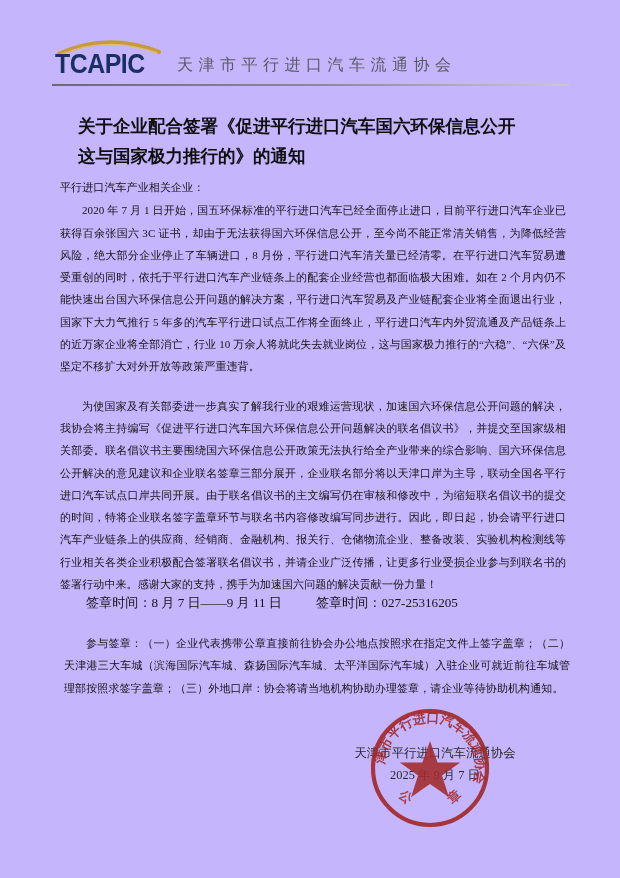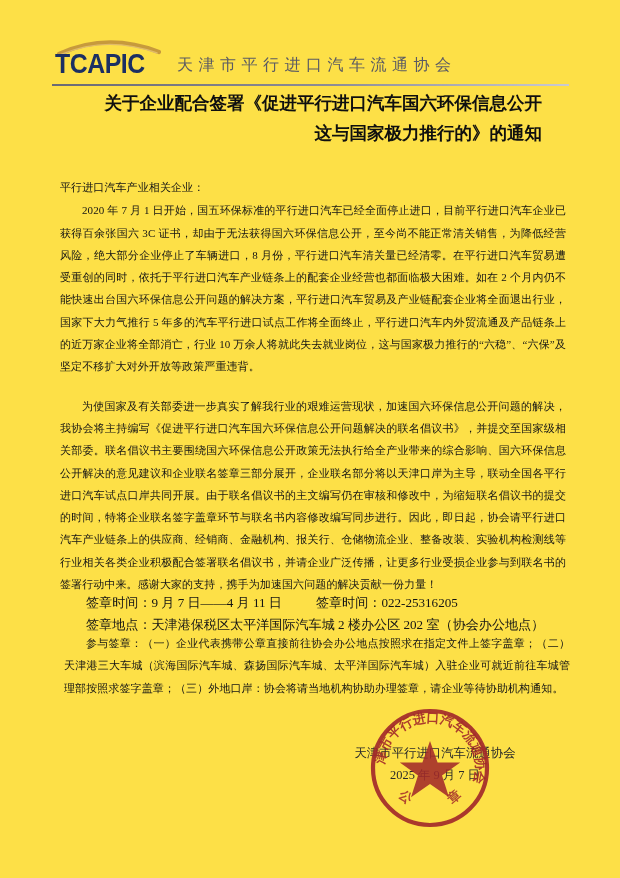--- a/index.html
+++ b/index.html
@@ -15,21 +15,21 @@
     font-family: "Liberation Serif", "DejaVu Serif", serif;
     color: #1a1a1a;
     overflow: hidden;
   }
 
   
   .page {
     position: relative;
     width: 620px;
     height: 878px;
-    background: #fde047;
+    background: #c4b5fd;
     box-sizing: border-box;
   }
 
   
   .letterhead {
     position: absolute;
     left: 0;
     top: 0;
     width: 620px;
     height: 86px;
@@ -83,24 +83,24 @@
     top: 84px;
     width: 517px;
     height: 2px;
     background: linear-gradient(to right, #6a6a74 0%, #8d8d97 55%, #c9c9d1 100%);
   }
 
   
   .doc-title {
     position: absolute;
     left: 78px;
-    top: 88px;
+    top: 112px;
     width: 464px;
-    text-align: right;
-    font-family: Liberation Sans, sans-serif;
+    text-align: left;
+    font-family: Liberation Mono, monospace;
     font-weight: 700;
     font-size: 17.5px;
     line-height: 30px;
     color: #0f0f0f;
     letter-spacing: 0px;
   }
 
   
   .body-area {
     position: absolute;
@@ -203,28 +203,24 @@
 
   <div class="body-area">
     <p class="para salutation">平行进口汽车产业相关企业：</p>
     <p class="para p-indent">2020 年 7 月 1 日开始，国五环保标准的平行进口汽车已经全面停止进口，目前平行进口汽车企业已获得百余张国六 3C 证书，却由于无法获得国六环保信息公开，至今尚不能正常清关销售，为降低经营风险，绝大部分企业停止了车辆进口，8 月份，平行进口汽车清关量已经清零。在平行进口汽车贸易遭受重创的同时，依托于平行进口汽车产业链条上的配套企业经营也都面临极大困难。如在 2 个月内仍不能快速出台国六环保信息公开问题的解决方案，平行进口汽车贸易及产业链配套企业将全面退出行业，国家下大力气推行 5 年多的汽车平行进口试点工作将全面终止，平行进口汽车内外贸流通及产品链条上的近万家企业将全部消亡，行业 10 万余人将就此失去就业岗位，这与国家极力推行的“六稳”、“六保”及坚定不移扩大对外开放等政策严重违背。</p>
     <p class="para p-indent gap-lg">为使国家及有关部委进一步真实了解我行业的艰难运营现状，加速国六环保信息公开问题的解决，我协会将主持编写《促进平行进口汽车国六环保信息公开问题解决的联名倡议书》，并提交至国家级相关部委。联名倡议书主要围绕国六环保信息公开政策无法执行给全产业带来的综合影响、国六环保信息公开解决的意见建议和企业联名签章三部分展开，企业联名部分将以天津口岸为主导，联动全国各平行进口汽车试点口岸共同开展。由于联名倡议书的主文编写仍在审核和修改中，为缩短联名倡议书的提交的时间，特将企业联名签字盖章环节与联名书内容修改编写同步进行。因此，即日起，协会请平行进口汽车产业链条上的供应商、经销商、金融机构、报关行、仓储物流企业、整备改装、实验机构检测线等行业相关各类企业积极配合签署联名倡议书，并请企业广泛传播，让更多行业受损企业参与到联名书的签署行动中来。感谢大家的支持，携手为加速国六问题的解决贡献一份力量！</p>
   </div>
 
   <div class="sign-info">
     <div class="sign-row">
       <span>签章时间：</span>
-      <span>9 月 7 日——4 月 11 日</span>
+      <span>8 月 7 日——9 月 11 日</span>
       <span class="spacer"></span>
       <span>签章时间：</span>
-      <span>022-25316205</span>
-    </div>
-    <div class="sign-row">
-      <span>签章地点：</span>
-      <span>天津港保税区太平洋国际汽车城 2 楼办公区 202 室（协会办公地点）</span>
+      <span>027-25316205</span>
     </div>
   </div>
 
   <div class="participate">
     <p class="para p-indent">参与签章：（一）企业代表携带公章直接前往协会办公地点按照求在指定文件上签字盖章；（二）天津港三大车城（滨海国际汽车城、森扬国际汽车城、太平洋国际汽车城）入驻企业可就近前往车城管理部按照求签字盖章；（三）外地口岸：协会将请当地机构协助办理签章，请企业等待协助机构通知。</p>
   </div>
 
   <div class="sig-block">
     <div>天津市平行进口汽车流通协会</div>
     <div>2025 年 9 月 7 日</div>

